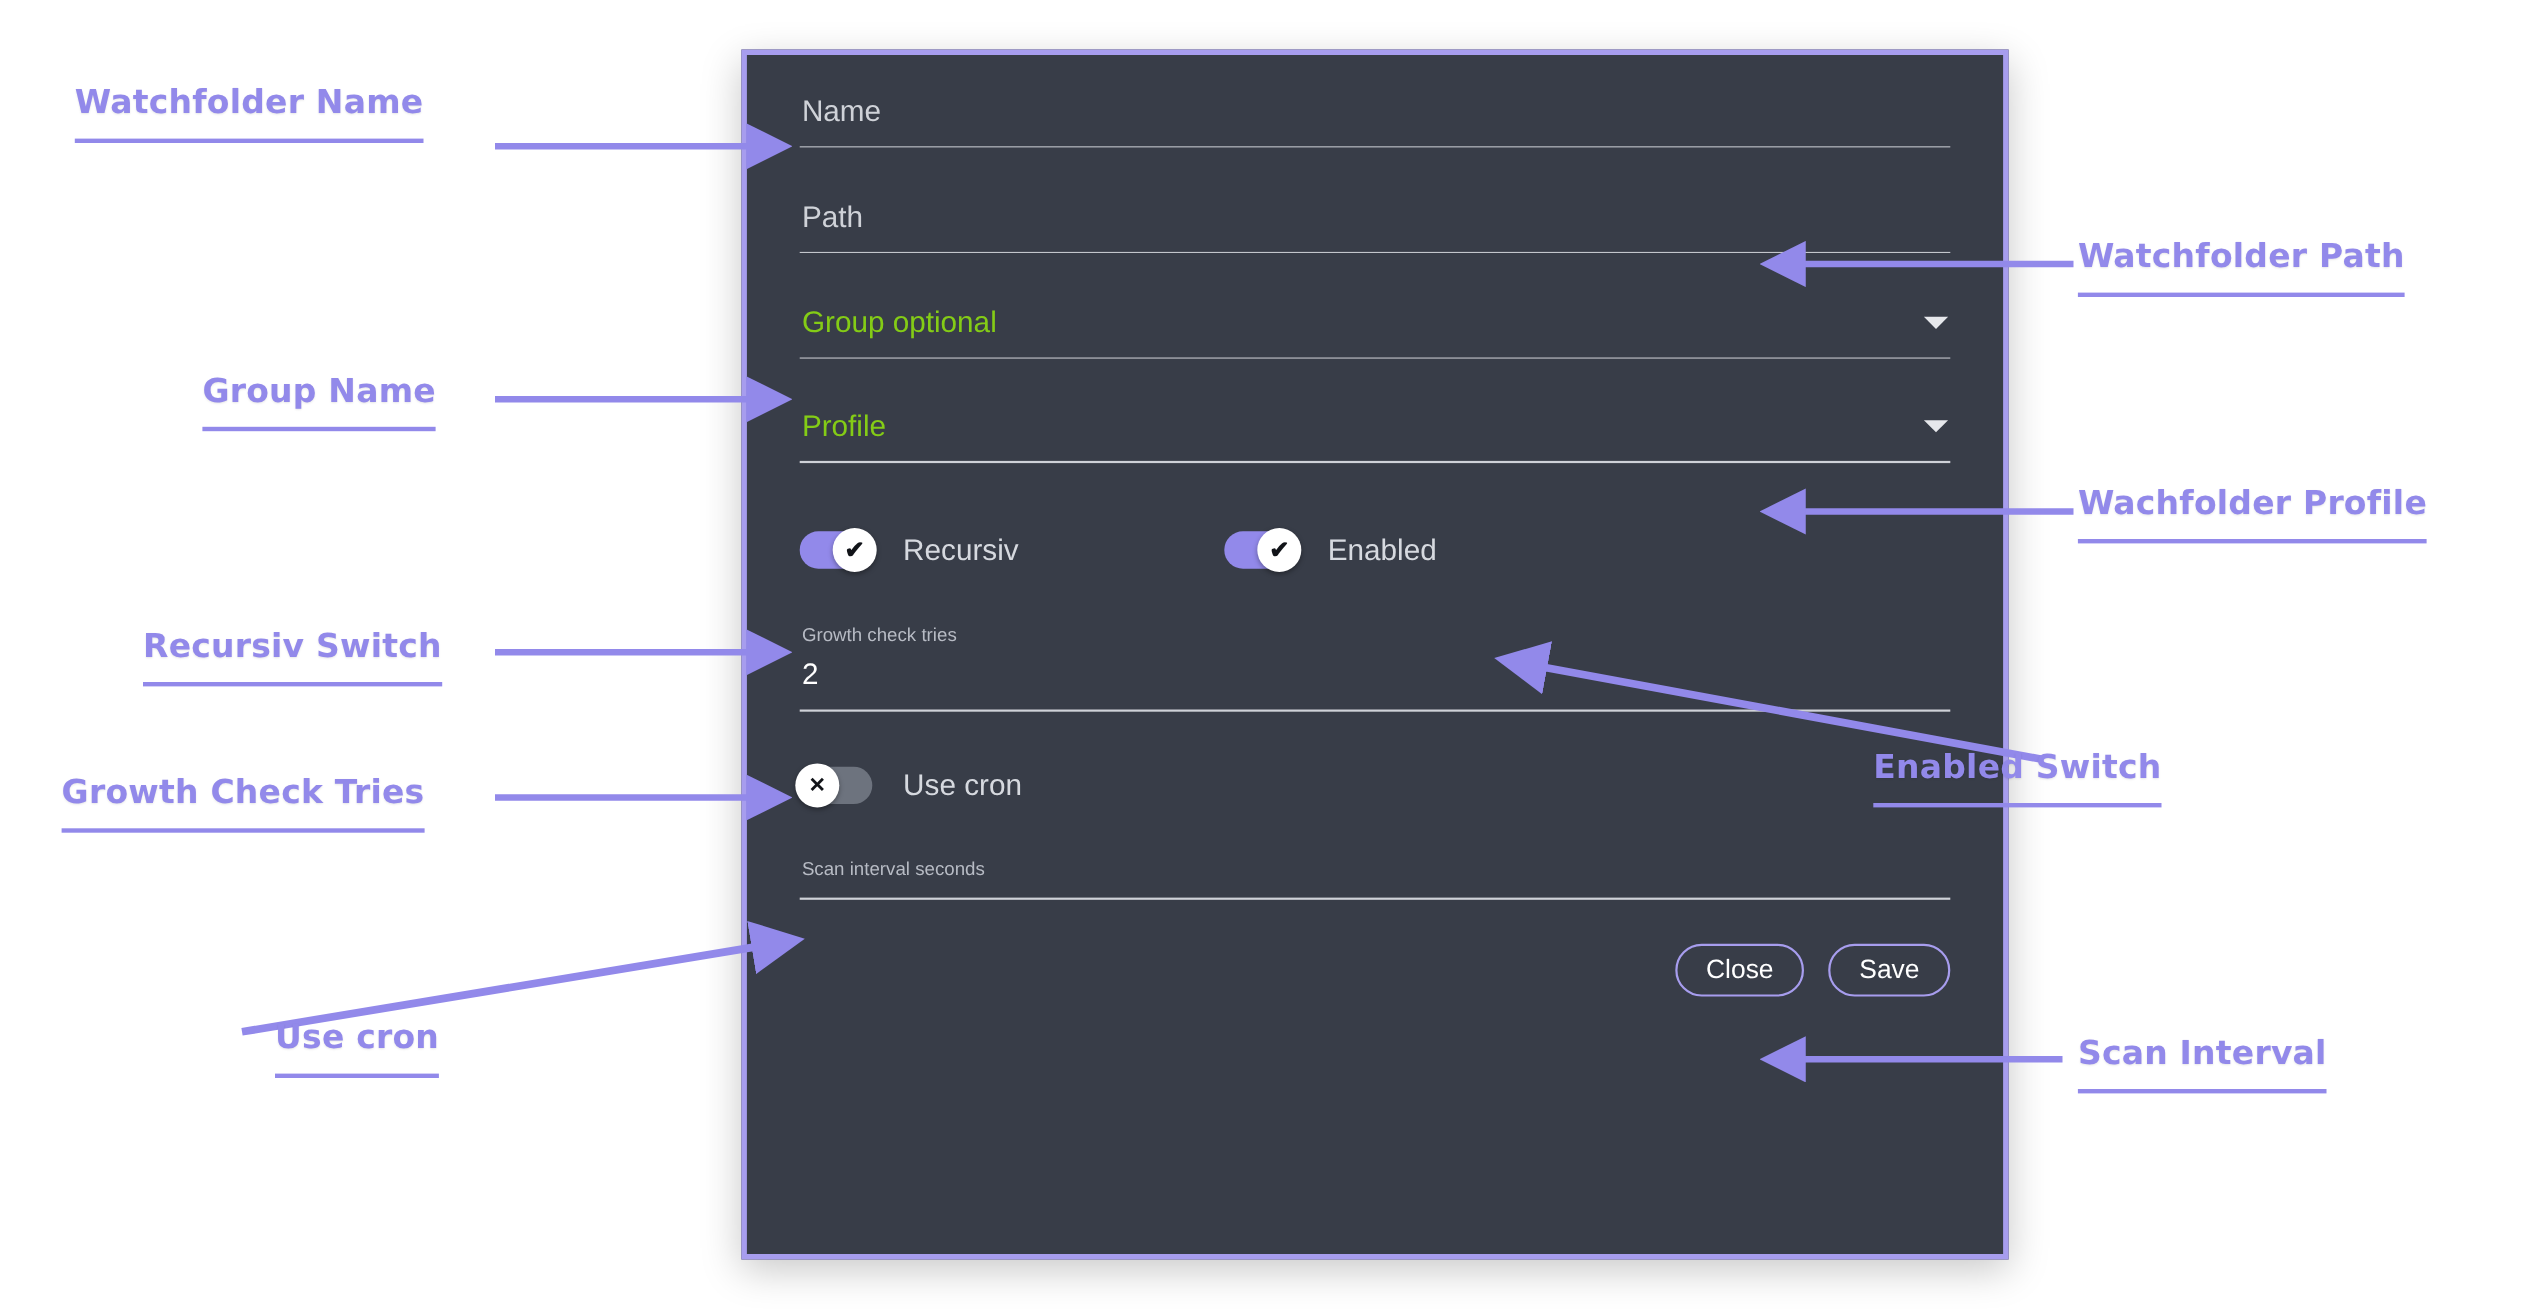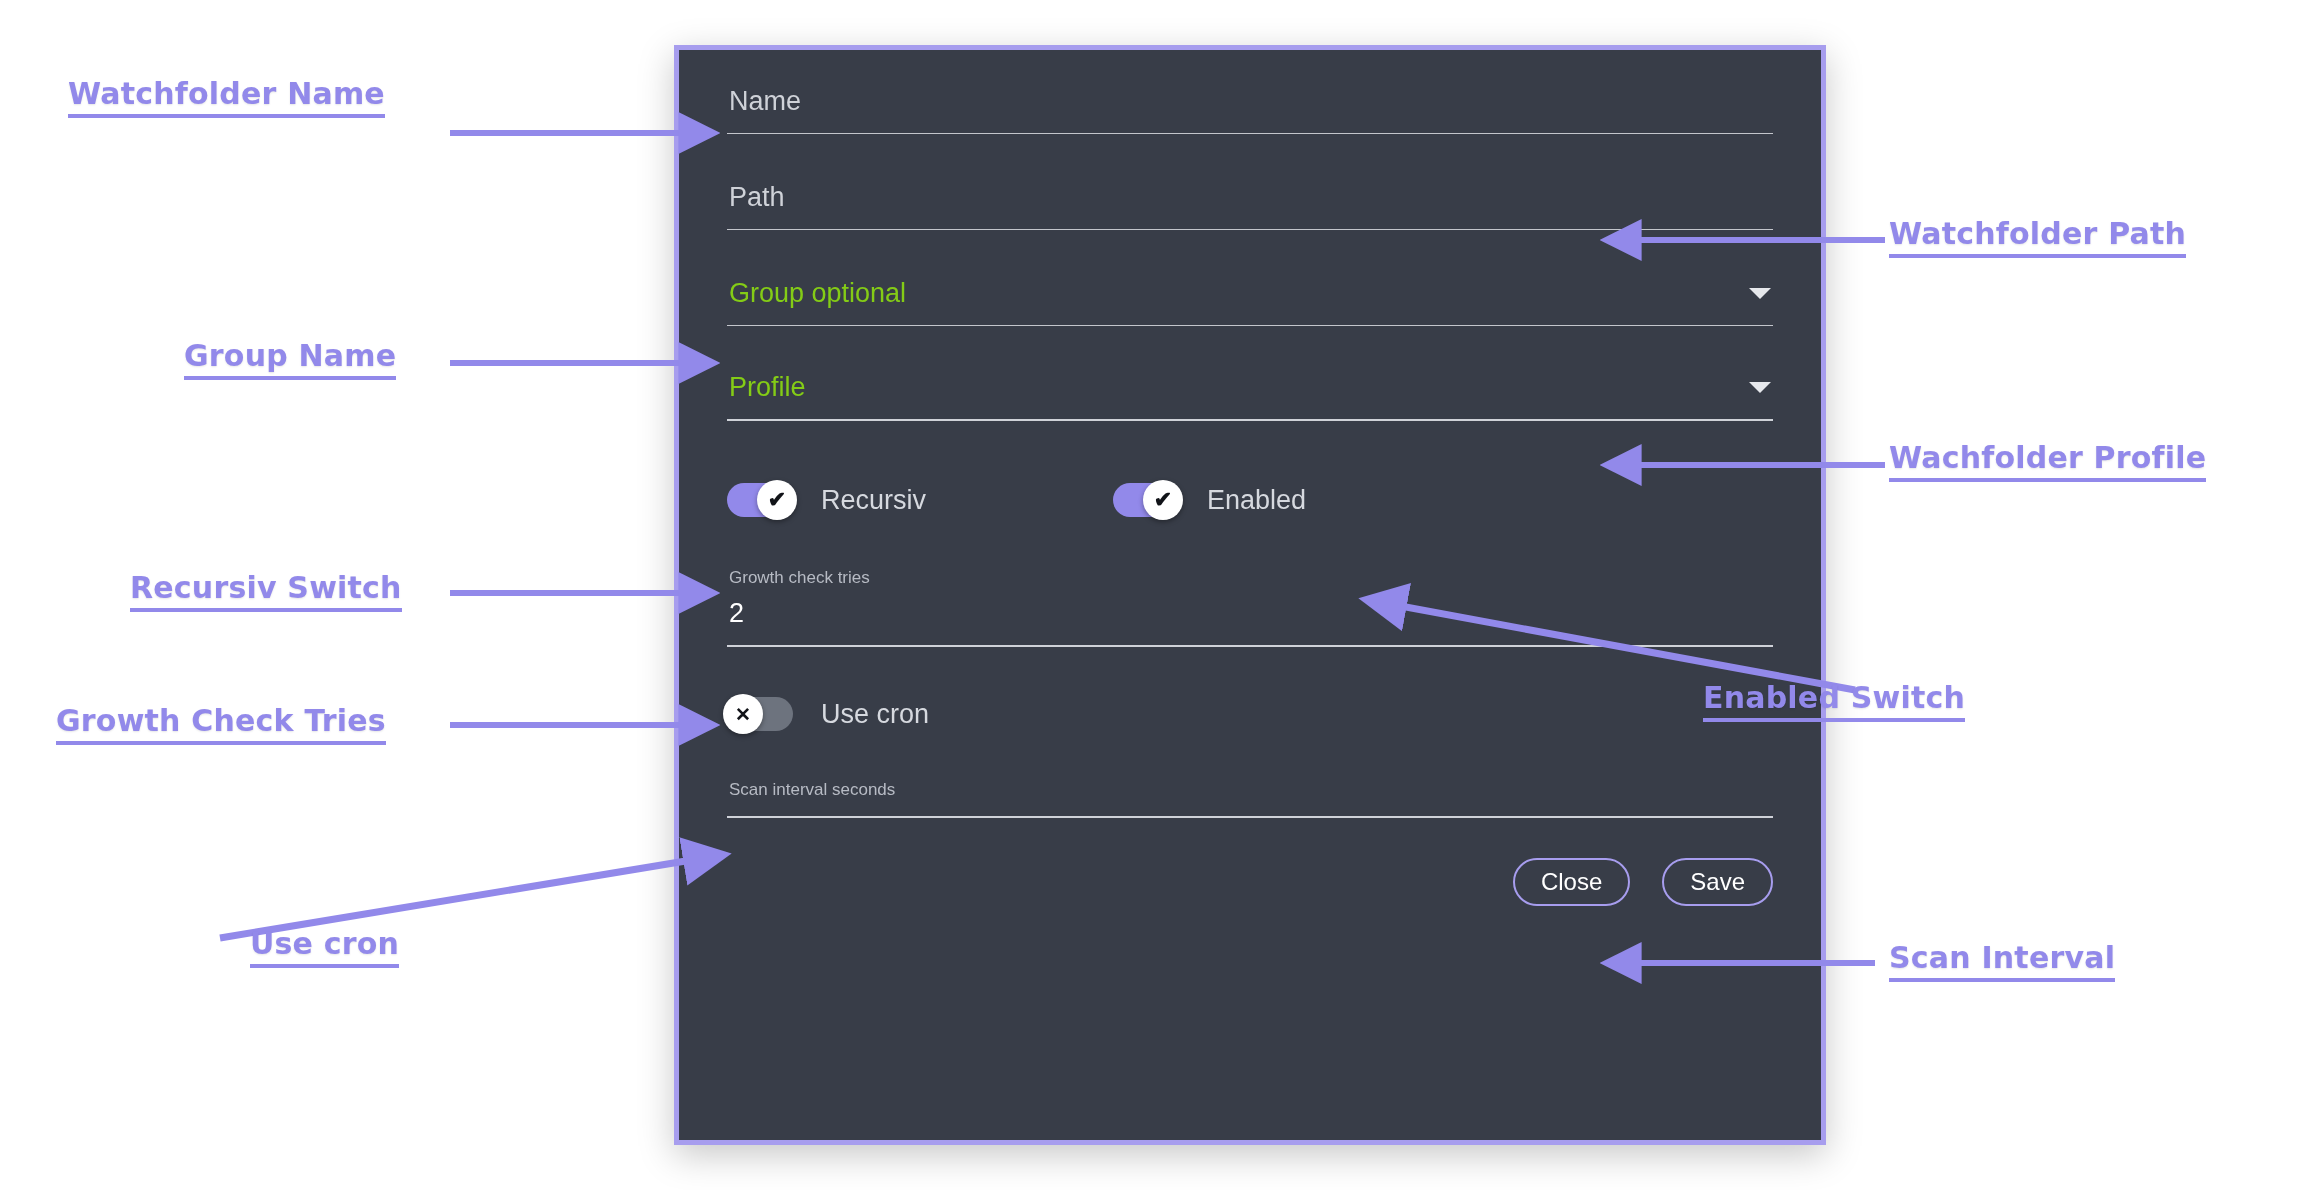--- a/index.html
+++ b/index.html
@@ -24,21 +24,21 @@
   }
   #annotation-layer .anno-label {
     position: absolute;
     color: #9289ea;
     font-family: "DejaVu Sans", sans-serif;
     font-weight: bold;
     font-size: 30px;
     letter-spacing: 0.2px;
     white-space: nowrap;
     border-bottom: 4px solid #9289ea;
-    padding-bottom: 4px;
+    padding-bottom: 16px;
     line-height: 1.05;
     text-shadow: 0 1px 2px rgba(0,0,0,0.10);
   }
   #annotation-layer .anno-label.right-al { text-align: left; }
   #annotation-layer svg.anno-arrows {
     position: absolute;
     left: 0; top: 0;
     width: 2304px;
     height: 1190px;
     overflow: visible;
@@ -158,21 +158,21 @@
     color: #d6d9df;
     font-size: 27px;
     margin-left: 28px;
     white-space: nowrap;
   }
 
   
   .dialog-actions {
     display: flex;
     justify-content: flex-end;
-    gap: 32px;
+    gap: 22px;
   }
   .pill-btn {
     background: transparent;
     border: 2px solid #a79dee;
     border-radius: 26px;
     color: #ffffff;
     font-size: 24px;
     font-family: "Liberation Sans", sans-serif;
     padding: 10px 26px;
     cursor: pointer;

